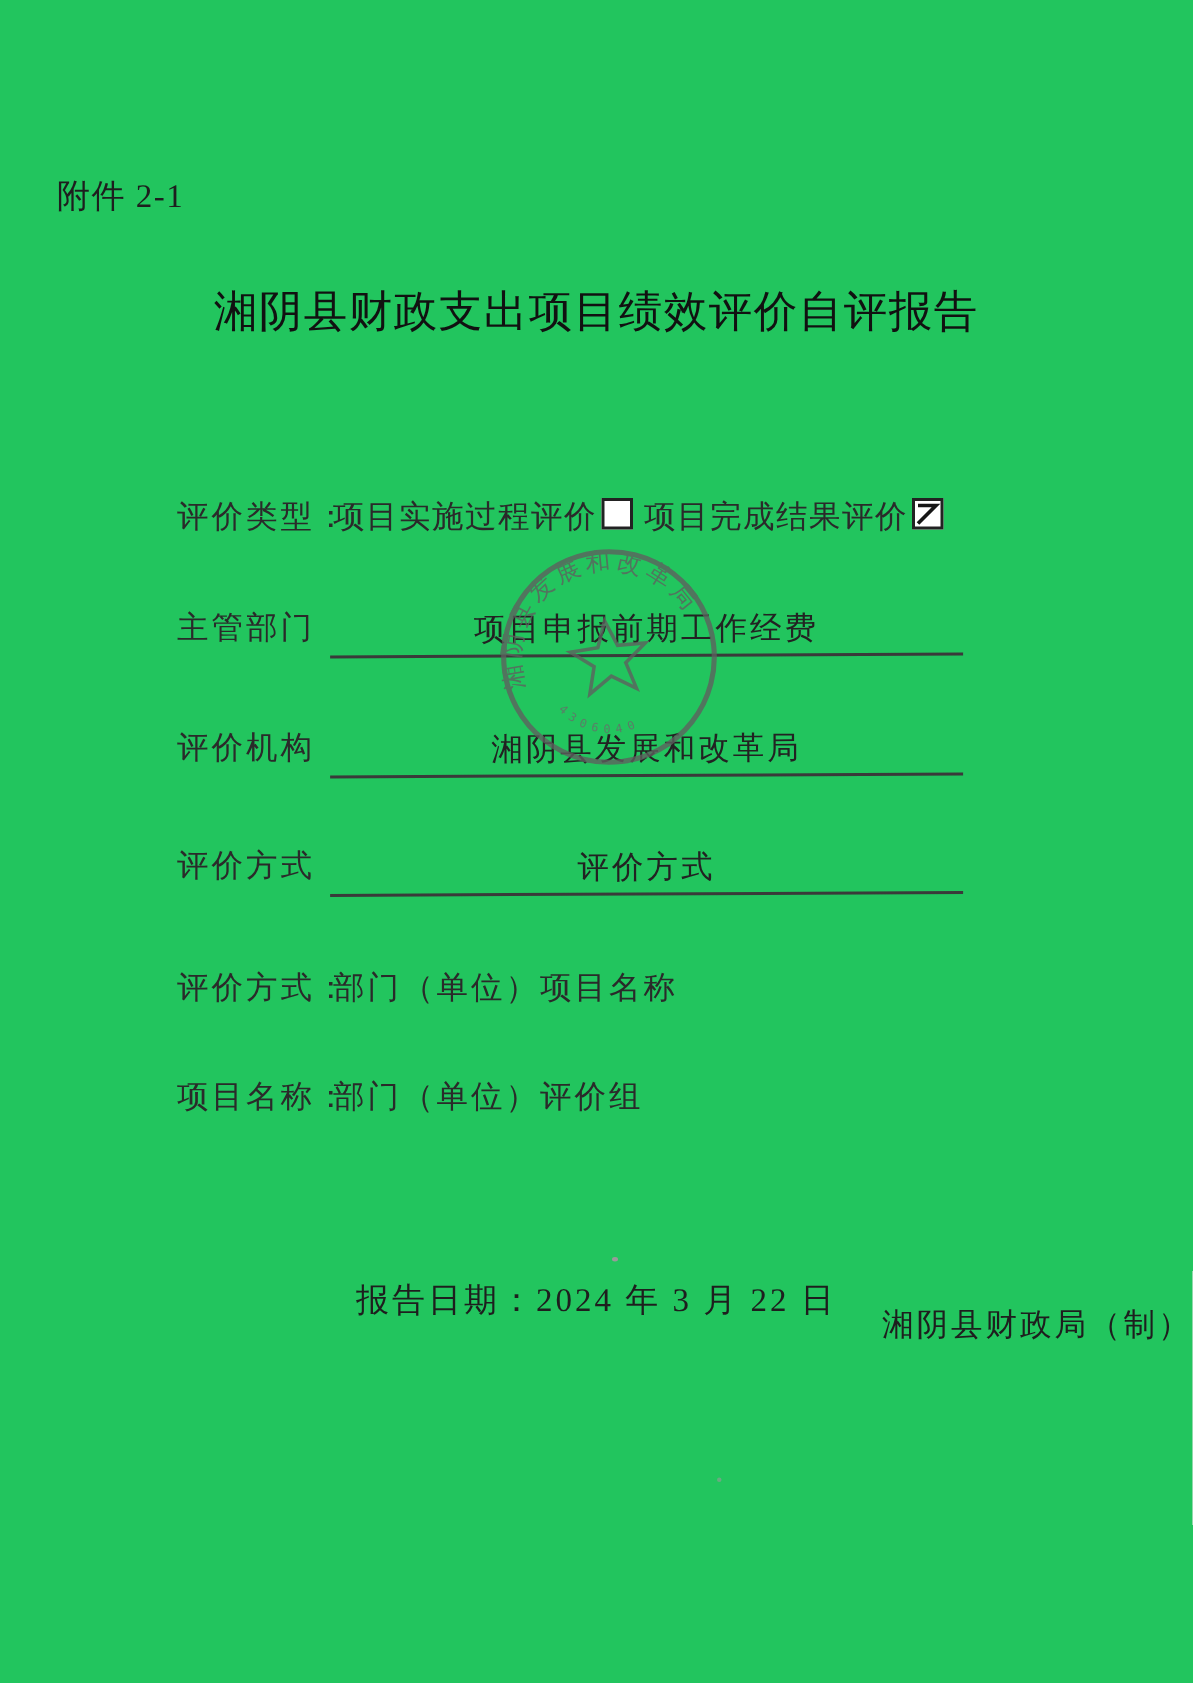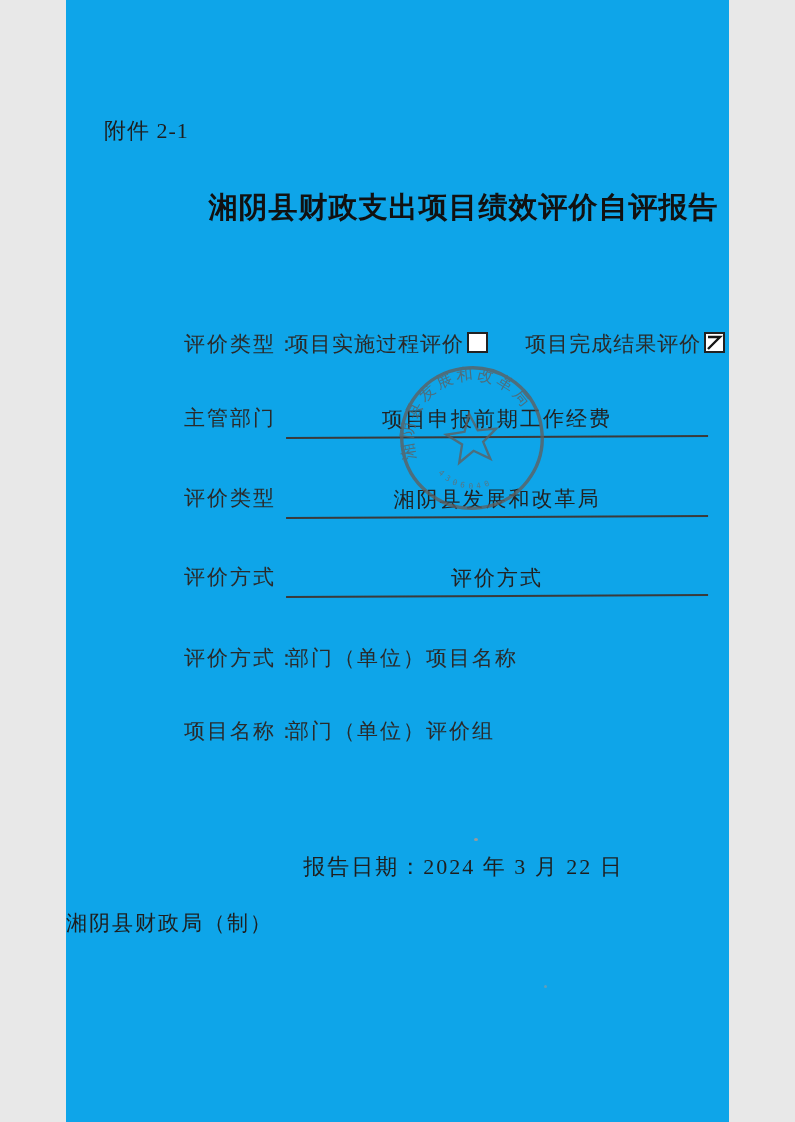--- a/index.html
+++ b/index.html
@@ -1,33 +1,33 @@
 <!DOCTYPE html>
 <html><head>
 <meta charset="utf-8">
 <style>
   html,body{margin:0;padding:0;background:#e8e8e8;}
   .page{
     position:relative;
-    width:663px;height:1122px;
+    width:795px;height:1122px;
     margin:0 auto;
-    background:#0ea5e9;
+    background:#22c55e;
     overflow:hidden;
     font-family:"Liberation Serif","DejaVu Serif",serif;
     color:#1e1e1e;
   }
   .attachment{
     position:absolute;left:38px;top:116px;
     font-size:22px;letter-spacing:1px;
   }
   .doc-title{
     position:absolute;left:0;top:188px;width:795px;
     text-align:center;
     font-family:"Liberation Sans","DejaVu Sans",sans-serif;
-    font-weight:bold;
+    font-weight:normal;
     font-size:29px;letter-spacing:1px;
     color:#111;
   }
   .row{position:absolute;left:0;width:795px;font-size:21px;}
   .row .label{
     position:absolute;left:118px;top:0;
     letter-spacing:2px;white-space:nowrap;color:#2a2a2a;
   }
   .row .inline-value{
     position:absolute;left:222px;top:0;
@@ -46,38 +46,38 @@
     transform:rotate(-0.25deg);
     text-align:center;
   }
   .field-line .value{
     display:inline-block;
     font-size:21px;letter-spacing:2px;white-space:nowrap;color:#222;
     padding-top:1px;
   }
 
   .option{white-space:nowrap;letter-spacing:1px;color:#2a2a2a;}
-  .option + .option{margin-left:30px;}
+  .option + .option{}
   .checkbox{
     display:inline-block;position:relative;
     width:17px;height:17px;
     border:2px solid #222;
     vertical-align:-2px;margin-left:3px;
     background:#fff;
   }
   .checkbox svg{position:absolute;left:-2px;top:-2px;display:none;}
   .checkbox.checked svg{display:block;}
 
   .footer-date{
     position:absolute;left:0;top:852px;width:795px;
     text-align:center;font-size:22px;letter-spacing:2px;color:#1e1e1e;
   }
   .footer-issuer{
-    position:absolute;left:0;top:909px;width:795px;
-    text-align:left;font-size:21px;letter-spacing:2px;color:#1e1e1e;
+    position:absolute;left:0;top:869px;width:795px;
+    text-align:right;font-size:21px;letter-spacing:2px;color:#1e1e1e;
   }
 
   .seal{
     position:absolute;left:328px;top:360px;width:156px;height:156px;
     transform:rotate(-7deg);
     opacity:0.78;
     pointer-events:none;
   }
   .speck{position:absolute;background:#9a9a9a;border-radius:50%;}
   .speck-1{left:408px;top:838px;width:4px;height:3px;}
@@ -101,21 +101,21 @@
             </svg></span></span>
     </span>
   </div>
 
   <div class="row row-project-name">
     <span class="label">主管部门</span>
     <span class="field-line"><span class="value">项目申报前期工作经费</span></span>
   </div>
 
   <div class="row row-project-unit">
-    <span class="label">评价类型</span>
+    <span class="label">评价机构</span>
     <span class="field-line"><span class="value">湘阴县发展和改革局</span></span>
   </div>
 
   <div class="row row-supervisor">
     <span class="label">评价方式</span>
     <span class="field-line"><span class="value">评价方式</span></span>
   </div>
 
   <div class="row row-eval-method">
     <span class="label">评价方式：</span>

